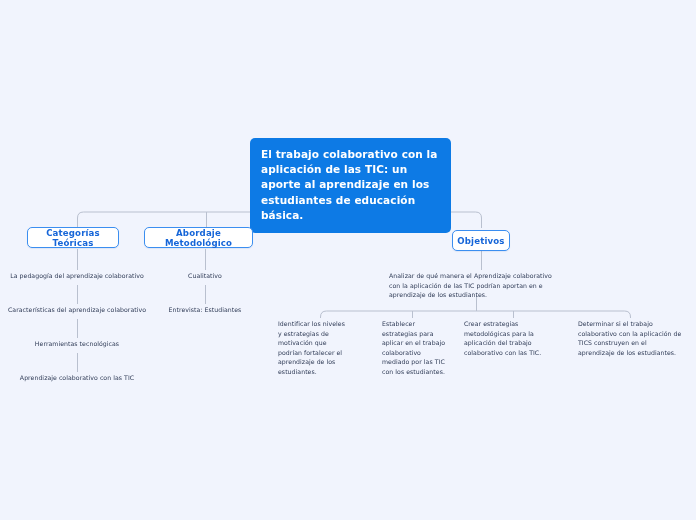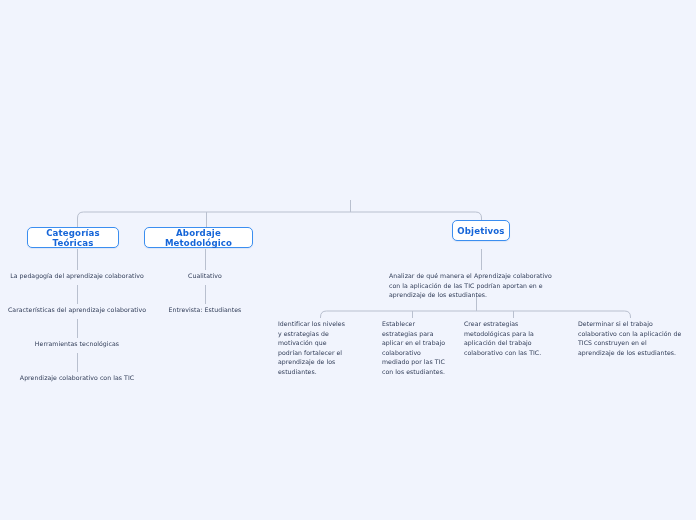--- a/index.html
+++ b/index.html
@@ -69,21 +69,21 @@
     height: 21px;
   }
   #node-abordaje {
     left: 144px;
     top: 227px;
     width: 109px;
     height: 21px;
   }
   #node-objetivos {
     left: 452px;
-    top: 220px;
+    top: 230px;
     width: 58px;
     height: 21px;
   }
 
   
   .leaf {
     color: #2f3b56;
     font-size: 6.2px;
     line-height: 1.55;
     letter-spacing: 0.05px;
@@ -146,20 +146,21 @@
       <path d="M476.5,295 L476.5,311"></path>
 
       <path d="M320.5,318 L320.5,317 Q320.5,311 326.5,311 L624.5,311 Q630.5,311 630.5,317 L630.5,318"></path>
 
       <path d="M412.5,311 L412.5,318"></path>
       <path d="M513.5,311 L513.5,318"></path>
 
     </g>
   </svg>
 
+  <div class="node root-node">El trabajo colaborativo con la aplicación de las TIC: un aporte al aprendizaje en los estudiantes de educación básica.</div>
 
   <div class="node cat-node" id="node-categorias">Categorías Teóricas</div>
 
   <div class="node cat-node" id="node-abordaje">Abordaje Metodológico</div>
 
   <div class="node cat-node" id="node-objetivos">Objetivos</div>
 
   <div class="node leaf leaf-center" id="leaf-pedagogia">La pedagogía del aprendizaje colaborativo</div>
 
   <div class="node leaf leaf-center" id="leaf-caracteristicas">Características del aprendizaje colaborativo</div>

